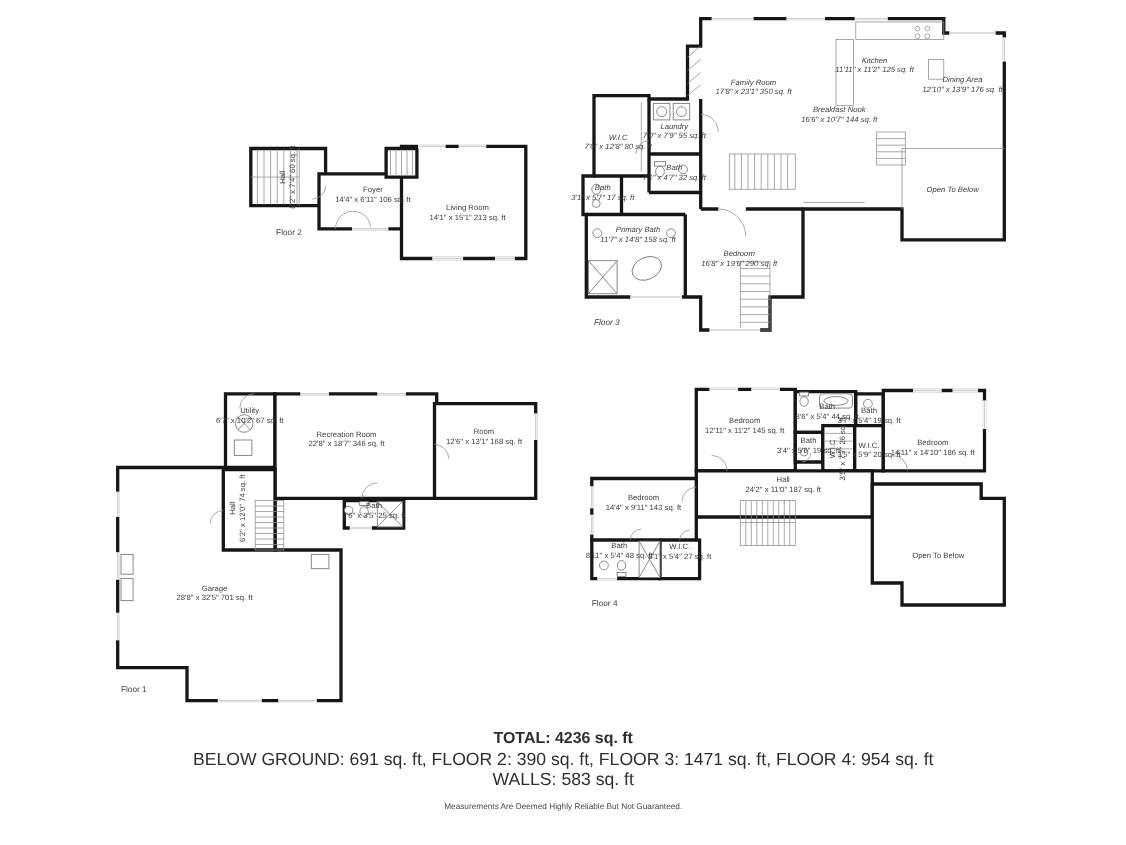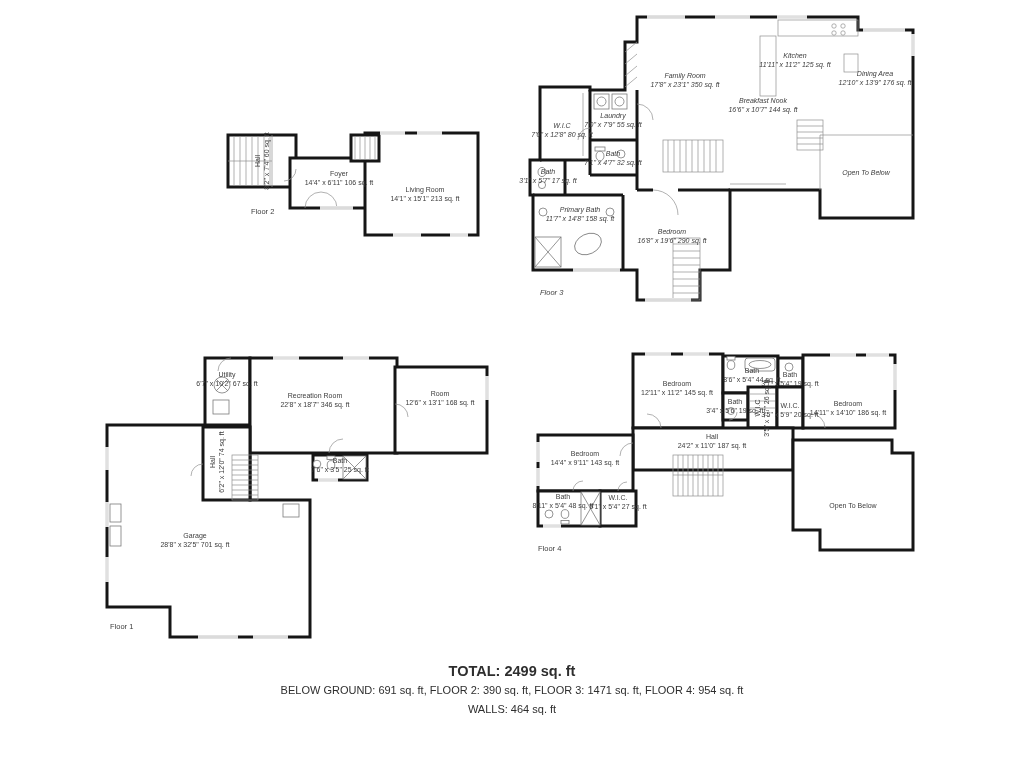--- a/index.html
+++ b/index.html
@@ -13,21 +13,21 @@
   .floor-tag{position:absolute;font-size:7.5px;color:#3c3c3c;z-index:5;}
   
   .w{fill:#ffffff;stroke:#161616;stroke-width:3;stroke-linejoin:miter;}
   .iw{stroke:#161616;stroke-width:3;fill:none;}
   .tn{stroke:#8f8f8f;stroke-width:0.7;fill:none;}
   .fix{stroke:#7a7a7a;stroke-width:0.8;fill:#ffffff;}
   .winbg{stroke:#ffffff;stroke-width:3.6;}
   .win{stroke:#cfcfcf;stroke-width:1.3;}
   .summary{position:absolute;left:0;top:662px;width:1024px;text-align:center;color:#2e2e2e;}
   .summary .t{font-size:14.5px;font-weight:bold;line-height:19px;}
-  .summary .l{font-size:11px;line-height:19px;}
+  .summary .l{font-size:16px;line-height:19px;}
   .summary .d{font-size:7.5px;color:#4a4a4a;margin-top:9px;}
 </style>
 </head>
 <body>
 
 <div class="floor" style="left:225px;top:125px;width:256px;height:118px;">
   <svg width="256" height="118" viewBox="0 0 256 118">
     <path class="w" d="M3,10 H71 V62 H3 Z"></path>
     <path class="w" d="M65,33 H155 V83 H65 Z"></path>
     <path class="w" d="M140,8 H253 V110 H140 Z"></path>
@@ -422,16 +422,17 @@
     <div>W.I.C.</div>
     <div>5'1" x 5'4" 27 sq. ft</div>
   </div>
   <div class="lbl" style="left:320px;top:158px;">
     <div>Open To Below</div>
   </div>
   <div class="floor-tag" style="left:5px;top:196px;text-align:center;">Floor 4</div>
 </div>
 
 <div class="summary">
-  <div class="t">TOTAL: 2499 sq. ft</div>
+  <div class="t">TOTAL: 4236 sq. ft</div>
   <div class="l">BELOW GROUND: 691 sq. ft, FLOOR 2: 390 sq. ft, FLOOR 3: 1471 sq. ft, FLOOR 4: 954 sq. ft</div>
-  <div class="l">WALLS: 464 sq. ft</div>
+  <div class="l">WALLS: 583 sq. ft</div>
+  <div class="d">Measurements Are Deemed Highly Reliable But Not Guaranteed.</div>
 </div>
 
 </body></html>

